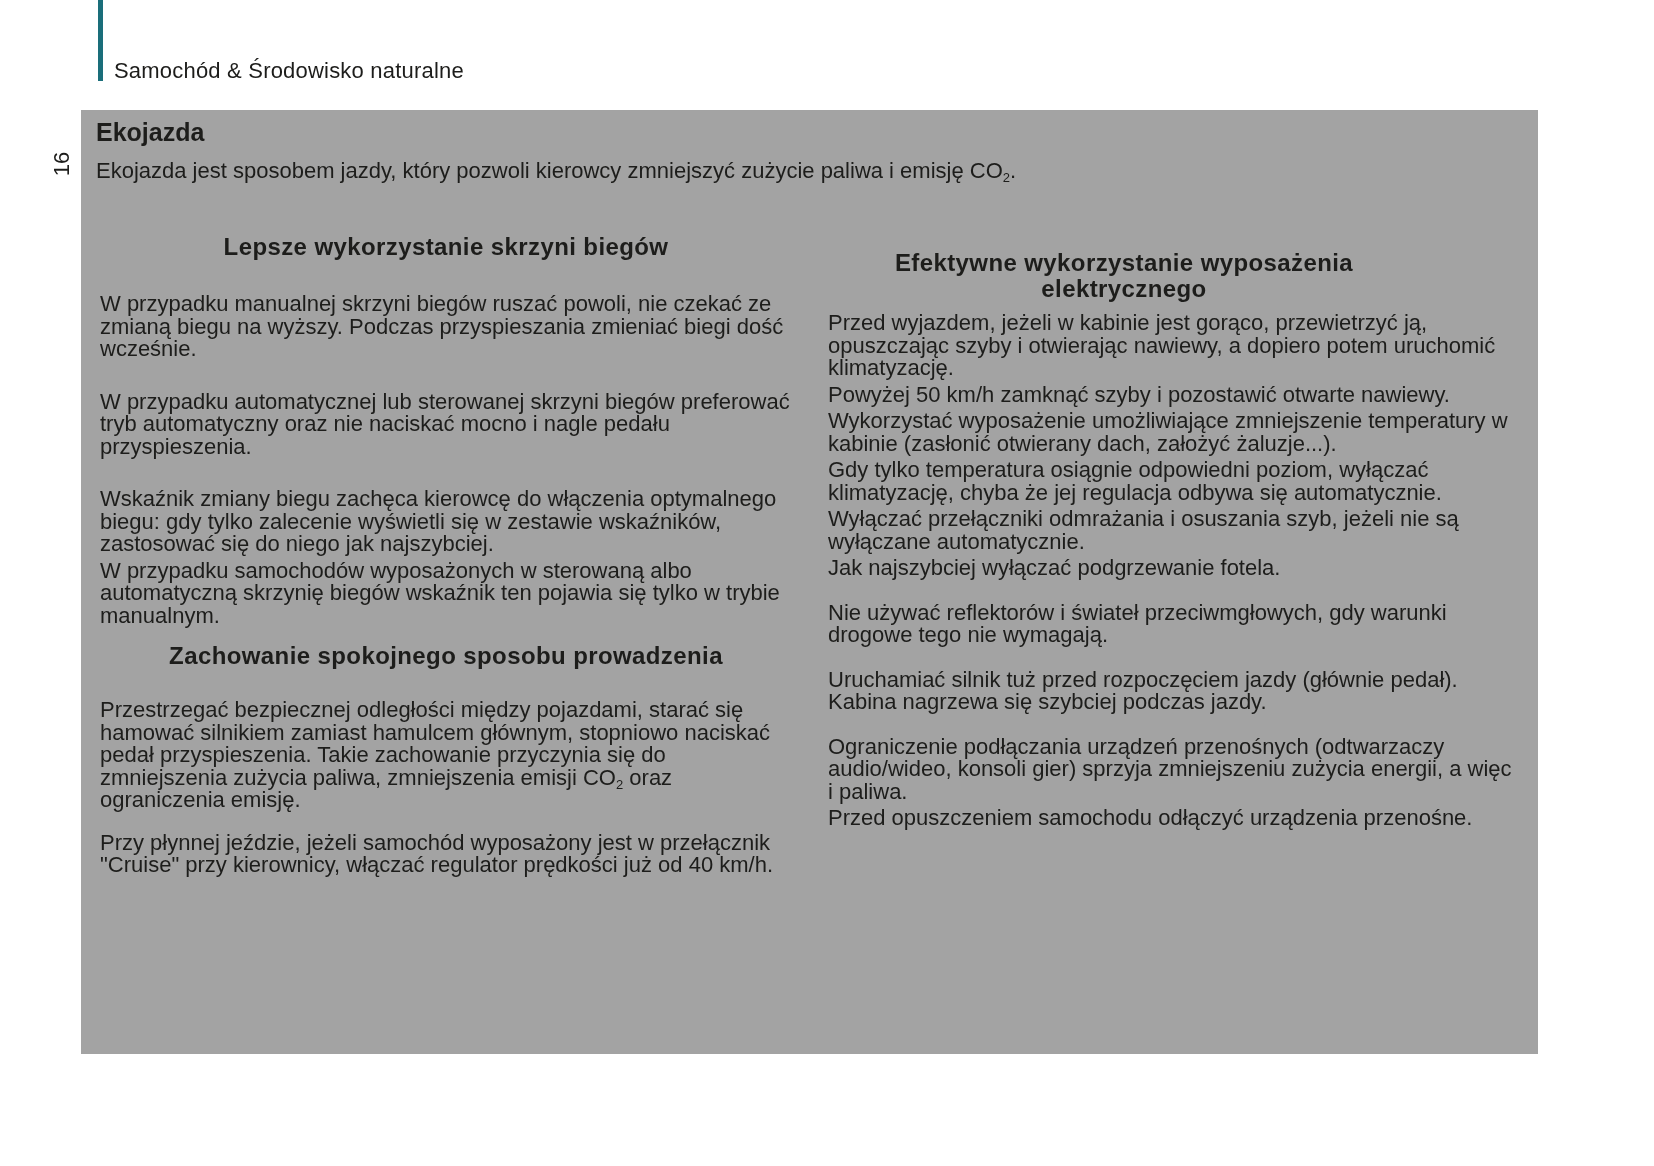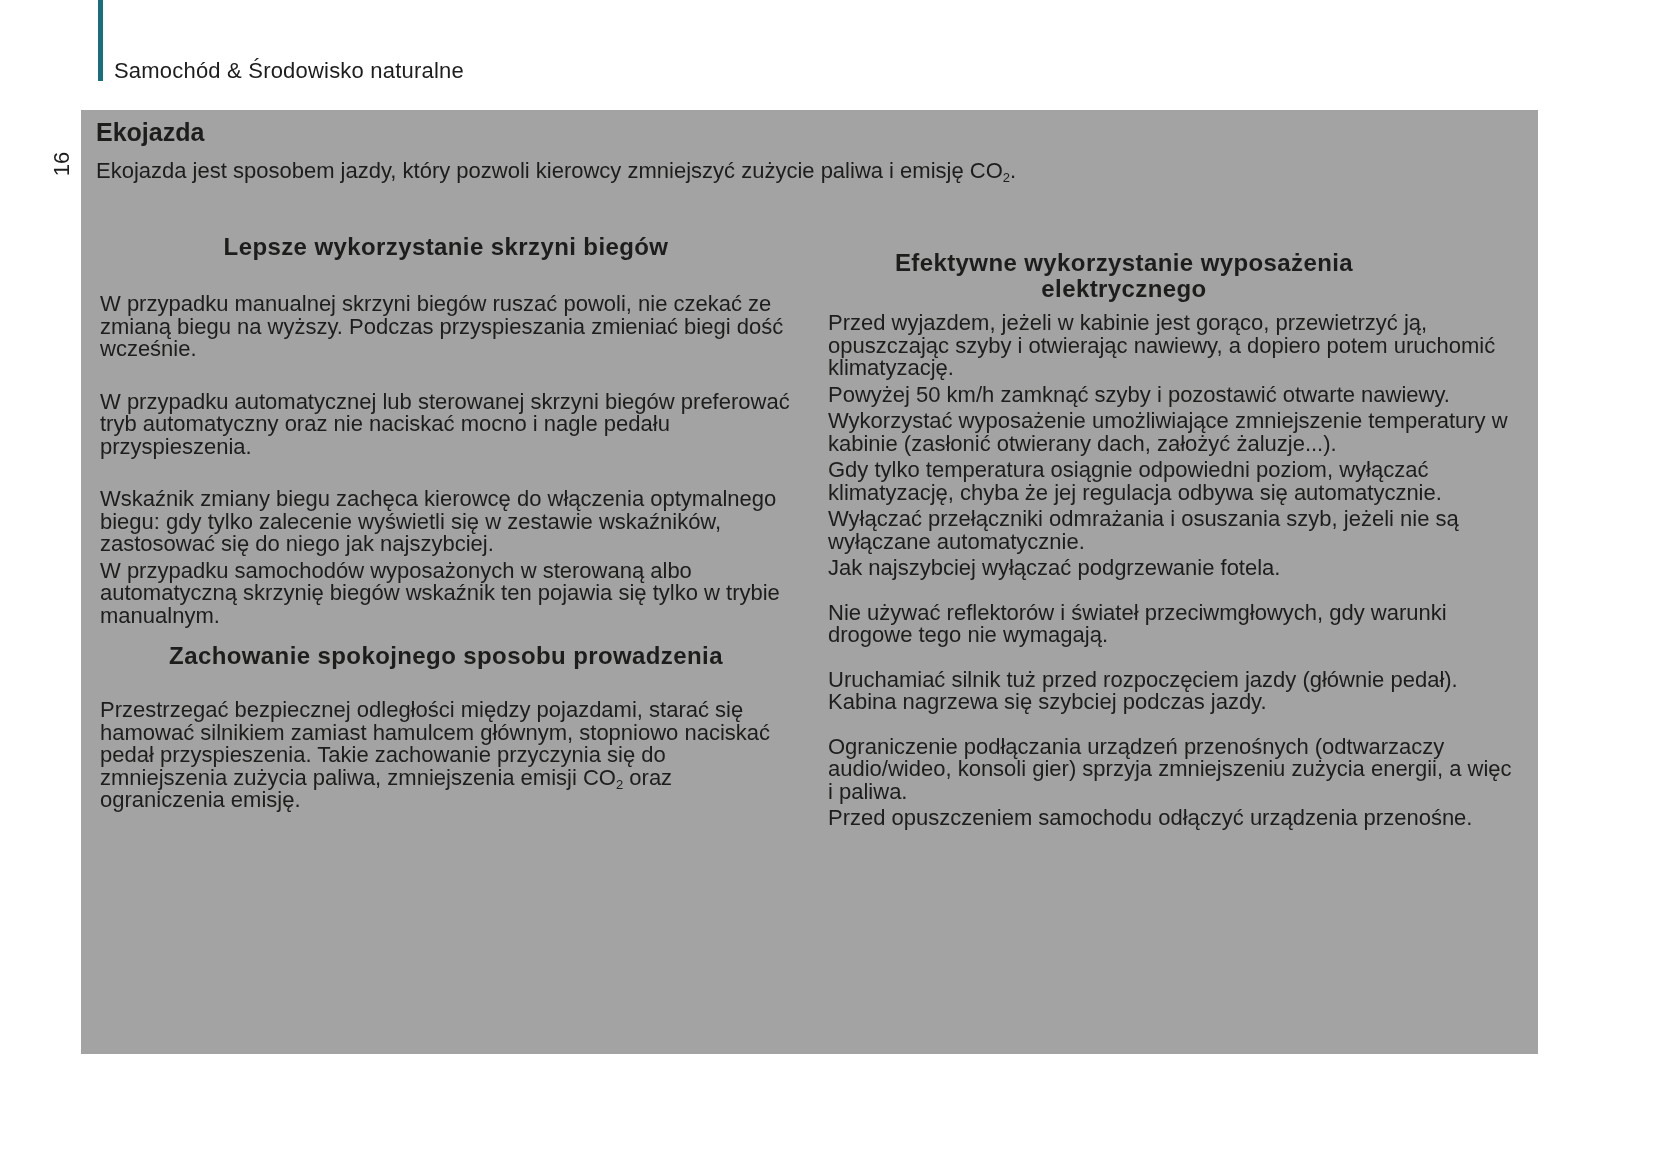--- a/index.html
+++ b/index.html
@@ -35,20 +35,21 @@
   <div class="intro"><span>Ekojazda jest sposobem jazdy, który pozwoli kierowcy zmniejszyć zużycie paliwa i emisję CO</span><sub>2</sub><span>.</span></div>
 
   <div class="col col-left">
     <p class="h2" style="margin-top:4px">Lepsze wykorzystanie skrzyni biegów</p>
     <p class="p" style="margin-top:33px">W przypadku manualnej skrzyni biegów ruszać powoli, nie czekać ze zmianą biegu na wyższy. Podczas przyspieszania zmieniać biegi dość wcześnie.</p>
     <p class="p" style="margin-top:30px">W przypadku automatycznej lub sterowanej skrzyni biegów preferować tryb automatyczny oraz nie naciskać mocno i nagle pedału przyspieszenia.</p>
     <p class="p" style="margin-top:30px">Wskaźnik zmiany biegu zachęca kierowcę do włączenia optymalnego biegu: gdy tylko zalecenie wyświetli się w zestawie wskaźników, zastosować się do niego jak najszybciej.</p>
     <p class="p" style="margin-top:4px">W przypadku samochodów wyposażonych w sterowaną albo automatyczną skrzynię biegów wskaźnik ten pojawia się tylko w trybie manualnym.</p>
     <p class="h2" style="margin-top:16px">Zachowanie spokojnego sposobu prowadzenia</p>
     <p class="p" style="margin-top:30px"><span>Przestrzegać bezpiecznej odległości między pojazdami, starać się hamować silnikiem zamiast hamulcem głównym, stopniowo naciskać pedał przyspieszenia. Takie zachowanie przyczynia się do zmniejszenia zużycia paliwa, zmniejszenia emisji CO</span><sub>2</sub><span> oraz ograniczenia emisję.</span></p>
+    <p class="p" style="margin-top:20px">Przy płynnej jeździe, jeżeli samochód wyposażony jest w przełącznik "Cruise" przy kierownicy, włączać regulator prędkości już od 40 km/h.</p>
   </div>
 
   <div class="col col-right">
     <p class="h2" style="margin-top:20px;width:600px">Efektywne wykorzystanie wyposażenia elektrycznego</p>
     <p class="p" style="margin-top:10px">Przed wyjazdem, jeżeli w kabinie jest gorąco, przewietrzyć ją, opuszczając szyby i otwierając nawiewy, a dopiero potem uruchomić klimatyzację.</p>
     <p class="p" style="margin-top:4px">Powyżej 50 km/h zamknąć szyby i pozostawić otwarte nawiewy.</p>
     <p class="p" style="margin-top:4px">Wykorzystać wyposażenie umożliwiające zmniejszenie temperatury w kabinie (zasłonić otwierany dach, założyć żaluzje...).</p>
     <p class="p" style="margin-top:4px">Gdy tylko temperatura osiągnie odpowiedni poziom, wyłączać klimatyzację, chyba że jej regulacja odbywa się automatycznie.</p>
     <p class="p" style="margin-top:4px">Wyłączać przełączniki odmrażania i osuszania szyb, jeżeli nie są wyłączane automatycznie.</p>
     <p class="p" style="margin-top:4px">Jak najszybciej wyłączać podgrzewanie fotela.</p>

